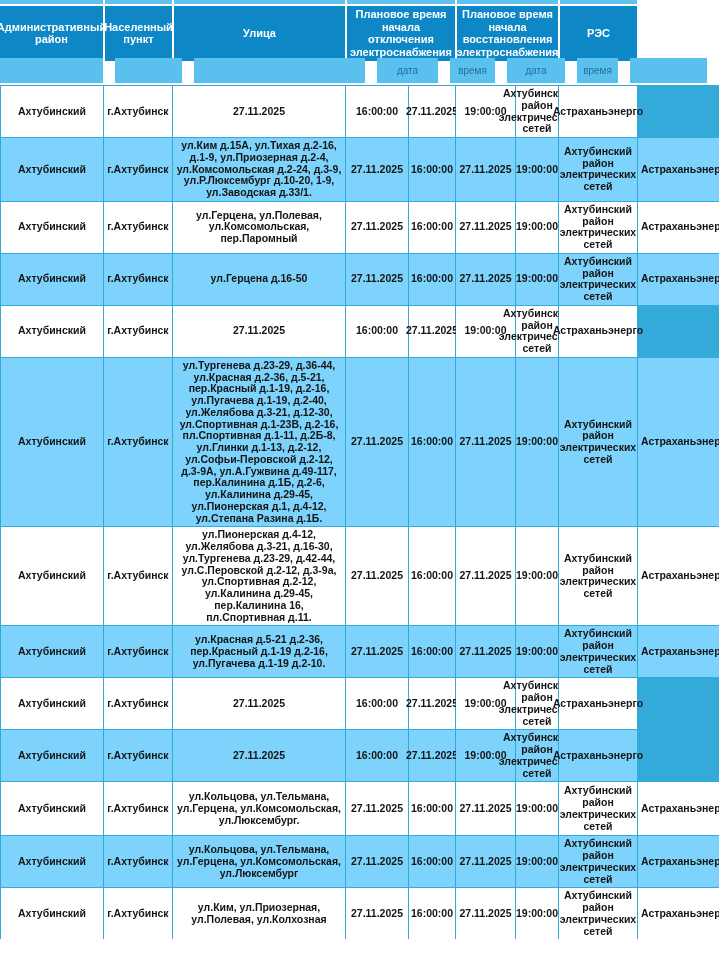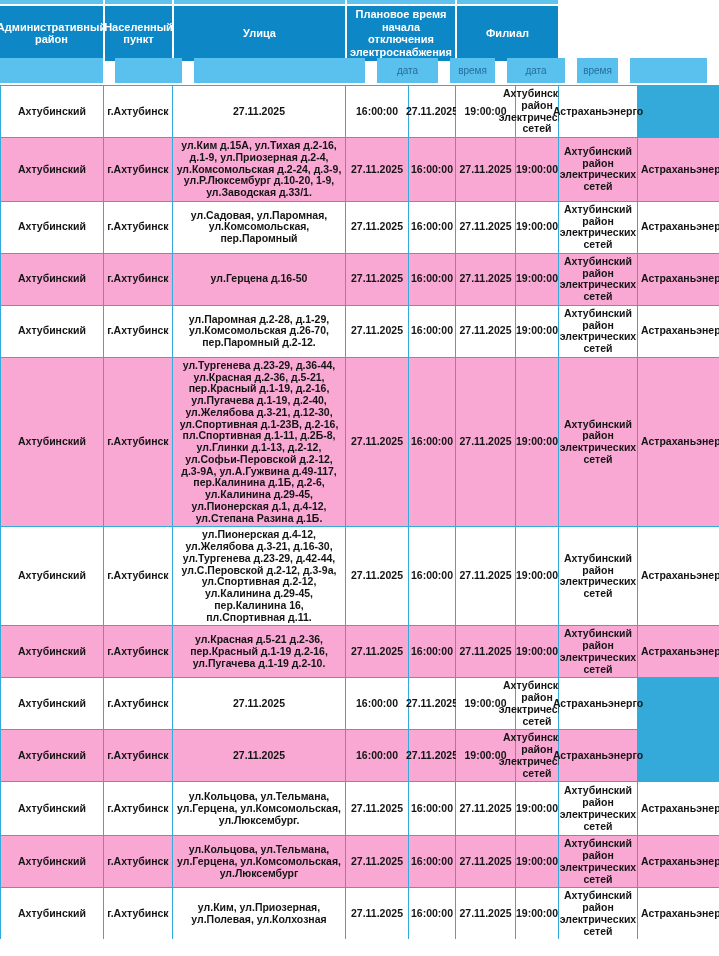--- a/index.html
+++ b/index.html
@@ -56,21 +56,21 @@
     background: #34aadb;
   }
   .cell {
     background: #ffffff;
     display: flex; align-items: center; justify-content: center;
     text-align: center;
     font-size: 10.5px; font-weight: 700; line-height: 1.12;
     padding: 2px 3px;
     color: #141414;
   }
-  .row.alt .cell { background: #f9a8d4; }
+  .row.alt .cell { background: #7dd3fc; }
   .data-area .row:nth-child(1)  { min-height: 50px; }
   .data-area .row:nth-child(2)  { min-height: 58px; }
   .data-area .row:nth-child(3)  { min-height: 48px; }
   .data-area .row:nth-child(4)  { min-height: 45px; }
   .data-area .row:nth-child(5)  { min-height: 48px; }
   .data-area .row:nth-child(6)  { min-height: 132px; }
   .data-area .row:nth-child(7)  { min-height: 73px; }
   .data-area .row:nth-child(8)  { min-height: 43px; }
   .data-area .row:nth-child(9)  { min-height: 46px; }
   .data-area .row:nth-child(10) { min-height: 50px; }
@@ -98,21 +98,25 @@
     <div class="hcell">
       <div class="strip"></div>
       <div class="hlabel">Улица</div>
     </div>
     <div class="hcell">
       <div class="strip"></div>
       <div class="hlabel">Плановое время начала отключения электроснабжения</div>
     </div>
     <div class="hcell">
       <div class="strip"></div>
-      <div class="hlabel">Филиал</div>
+      <div class="hlabel">Плановое время начала восстановления электроснабжения</div>
+    </div>
+    <div class="hcell">
+      <div class="strip"></div>
+      <div class="hlabel">РЭС</div>
     </div>
   </div>
 
   <div class="subheader-row">
     <div class="scell"></div>
     <div class="scell"></div>
     <div class="scell"></div>
     <div class="scell">дата</div>
     <div class="scell">время</div>
     <div class="scell">дата</div>
@@ -142,21 +146,21 @@
       <div class="cell">16:00:00</div>
       <div class="cell">27.11.2025</div>
       <div class="cell">19:00:00</div>
       <div class="cell">Ахтубинский район электрических сетей</div>
       <div class="cell">Астраханьэнерго</div>
     </div>
 
     <div class="row">
       <div class="cell">Ахтубинский</div>
       <div class="cell">г.Ахтубинск</div>
-      <div class="cell">ул.Садовая, ул.Паромная, ул.Комсомольская, пер.Паромный</div>
+      <div class="cell">ул.Герцена, ул.Полевая, ул.Комсомольская, пер.Паромный</div>
       <div class="cell">27.11.2025</div>
       <div class="cell">16:00:00</div>
       <div class="cell">27.11.2025</div>
       <div class="cell">19:00:00</div>
       <div class="cell">Ахтубинский район электрических сетей</div>
       <div class="cell">Астраханьэнерго</div>
     </div>
 
     <div class="row alt">
       <div class="cell">Ахтубинский</div>
@@ -166,21 +170,20 @@
       <div class="cell">16:00:00</div>
       <div class="cell">27.11.2025</div>
       <div class="cell">19:00:00</div>
       <div class="cell">Ахтубинский район электрических сетей</div>
       <div class="cell">Астраханьэнерго</div>
     </div>
 
     <div class="row">
       <div class="cell">Ахтубинский</div>
       <div class="cell">г.Ахтубинск</div>
-      <div class="cell">ул.Паромная д.2-28, д.1-29, ул.Комсомольская д.26-70, пер.Паромный д.2-12.</div>
       <div class="cell">27.11.2025</div>
       <div class="cell">16:00:00</div>
       <div class="cell">27.11.2025</div>
       <div class="cell">19:00:00</div>
       <div class="cell">Ахтубинский район электрических сетей</div>
       <div class="cell">Астраханьэнерго</div>
     </div>
 
     <div class="row alt">
       <div class="cell">Ахтубинский</div>

